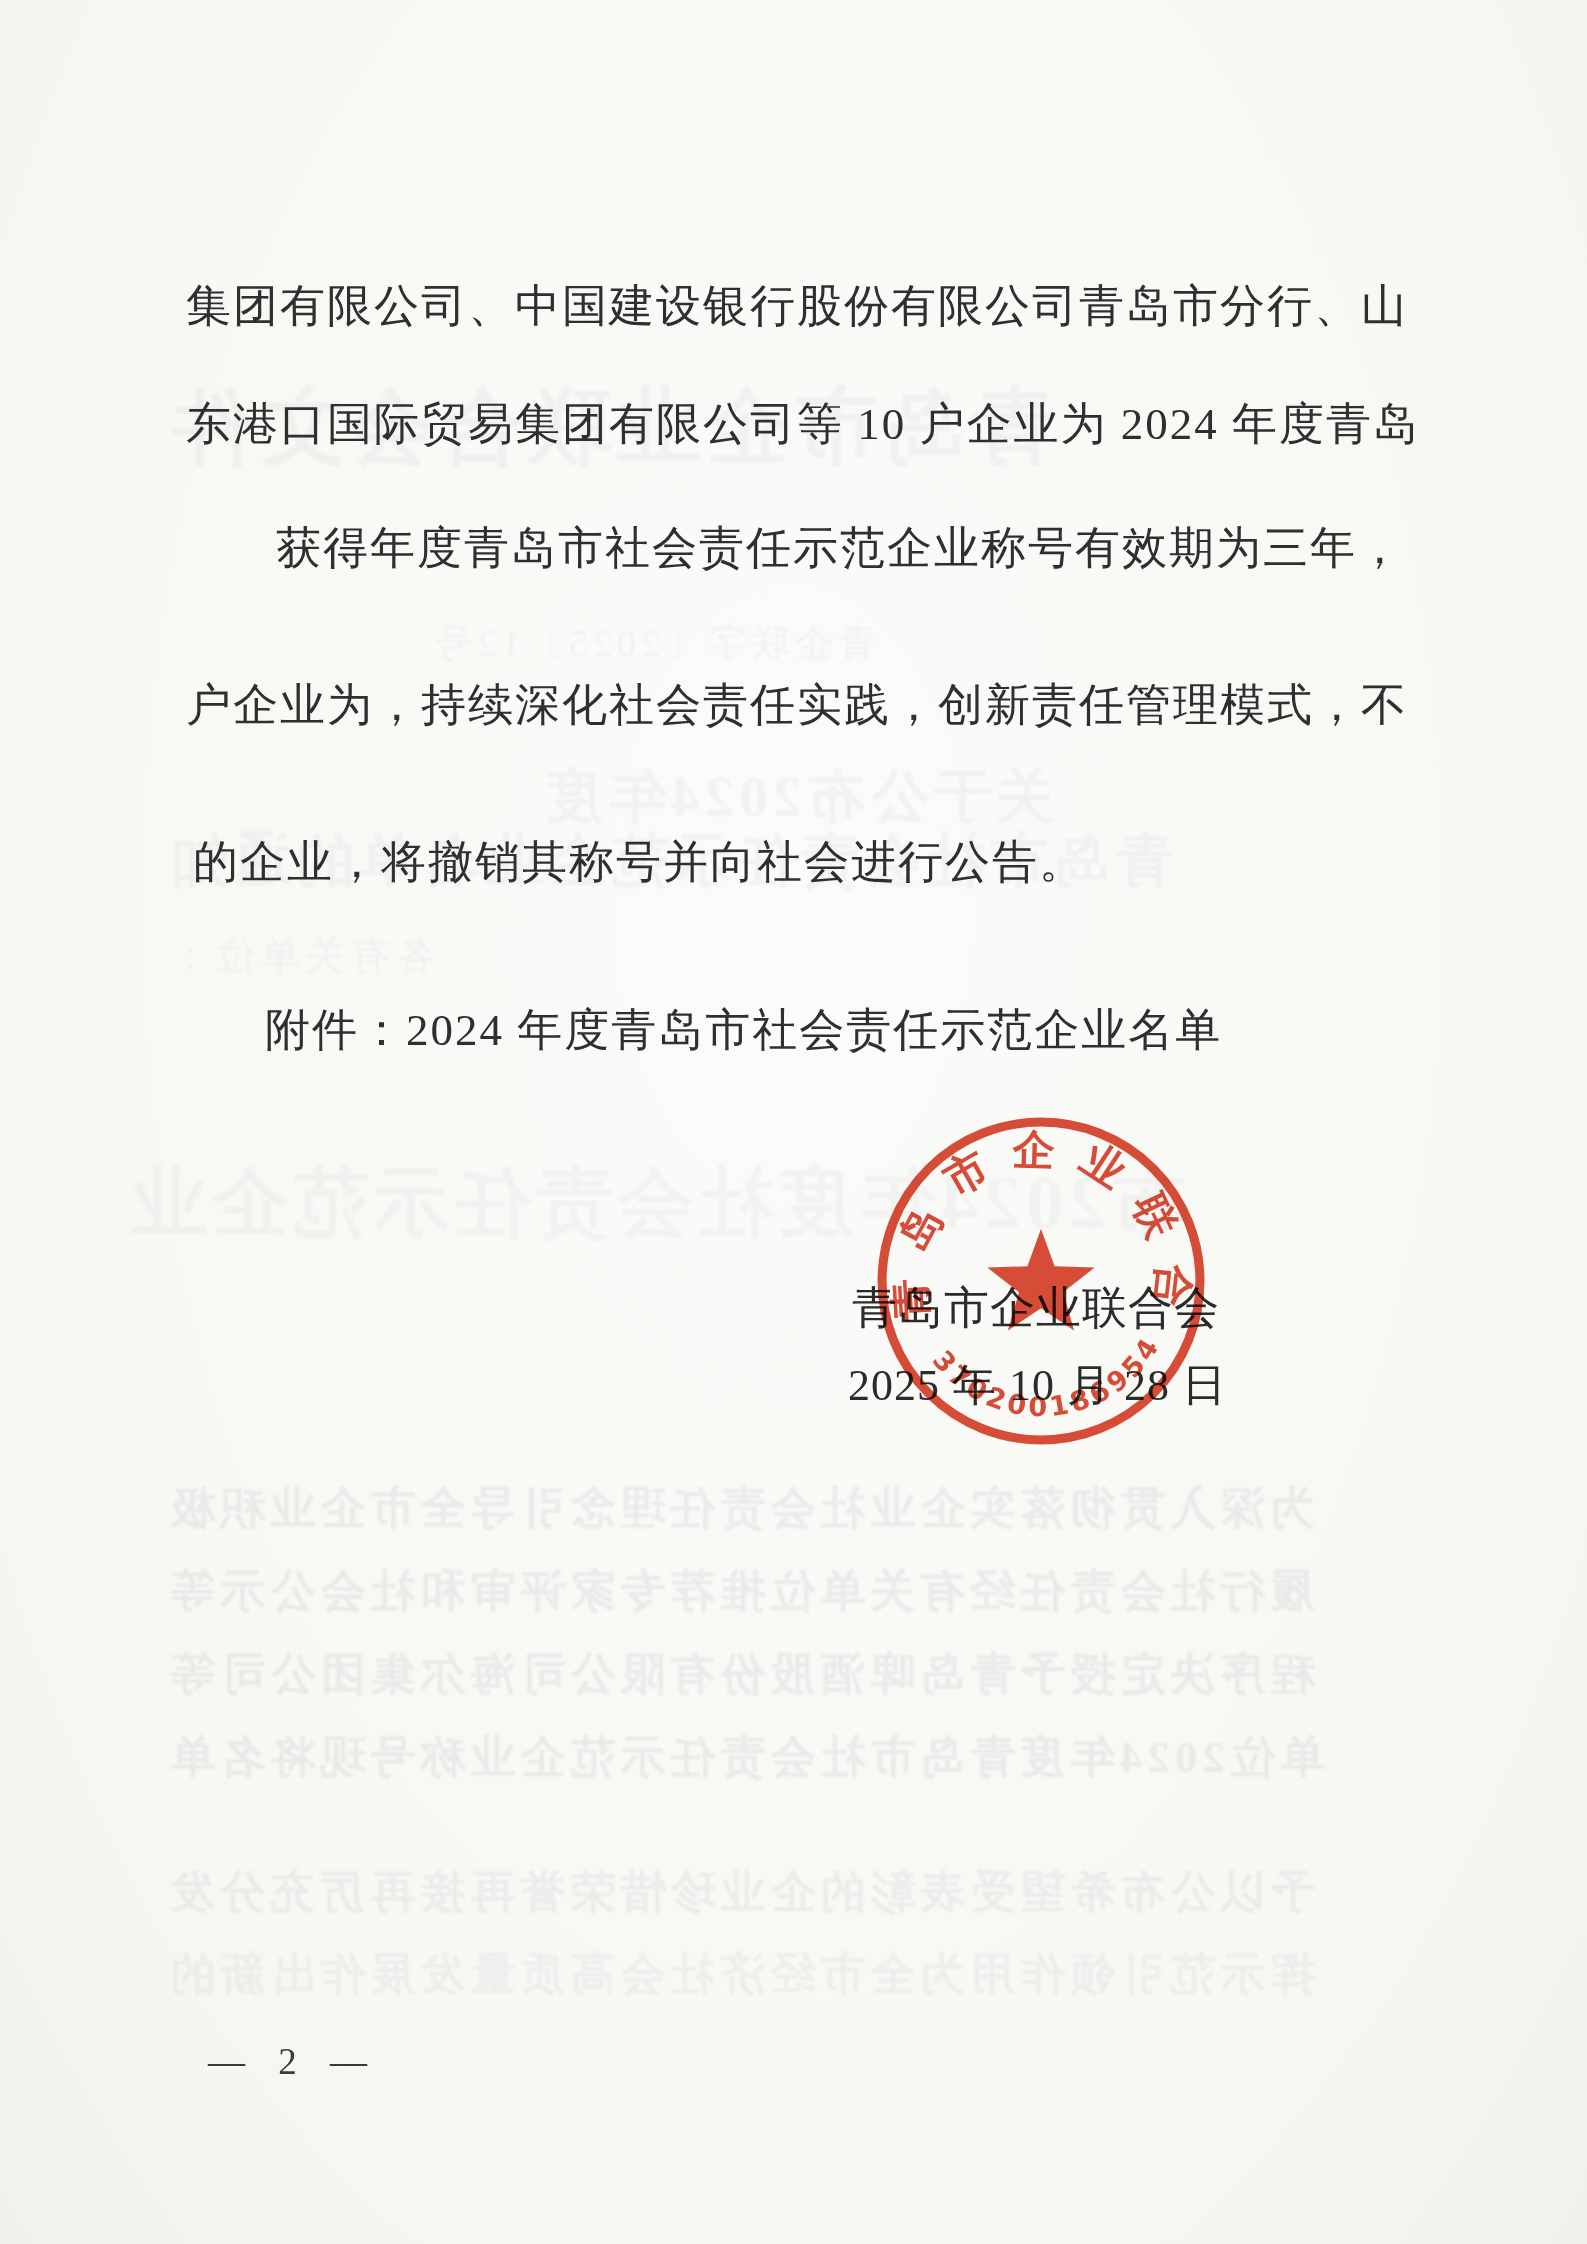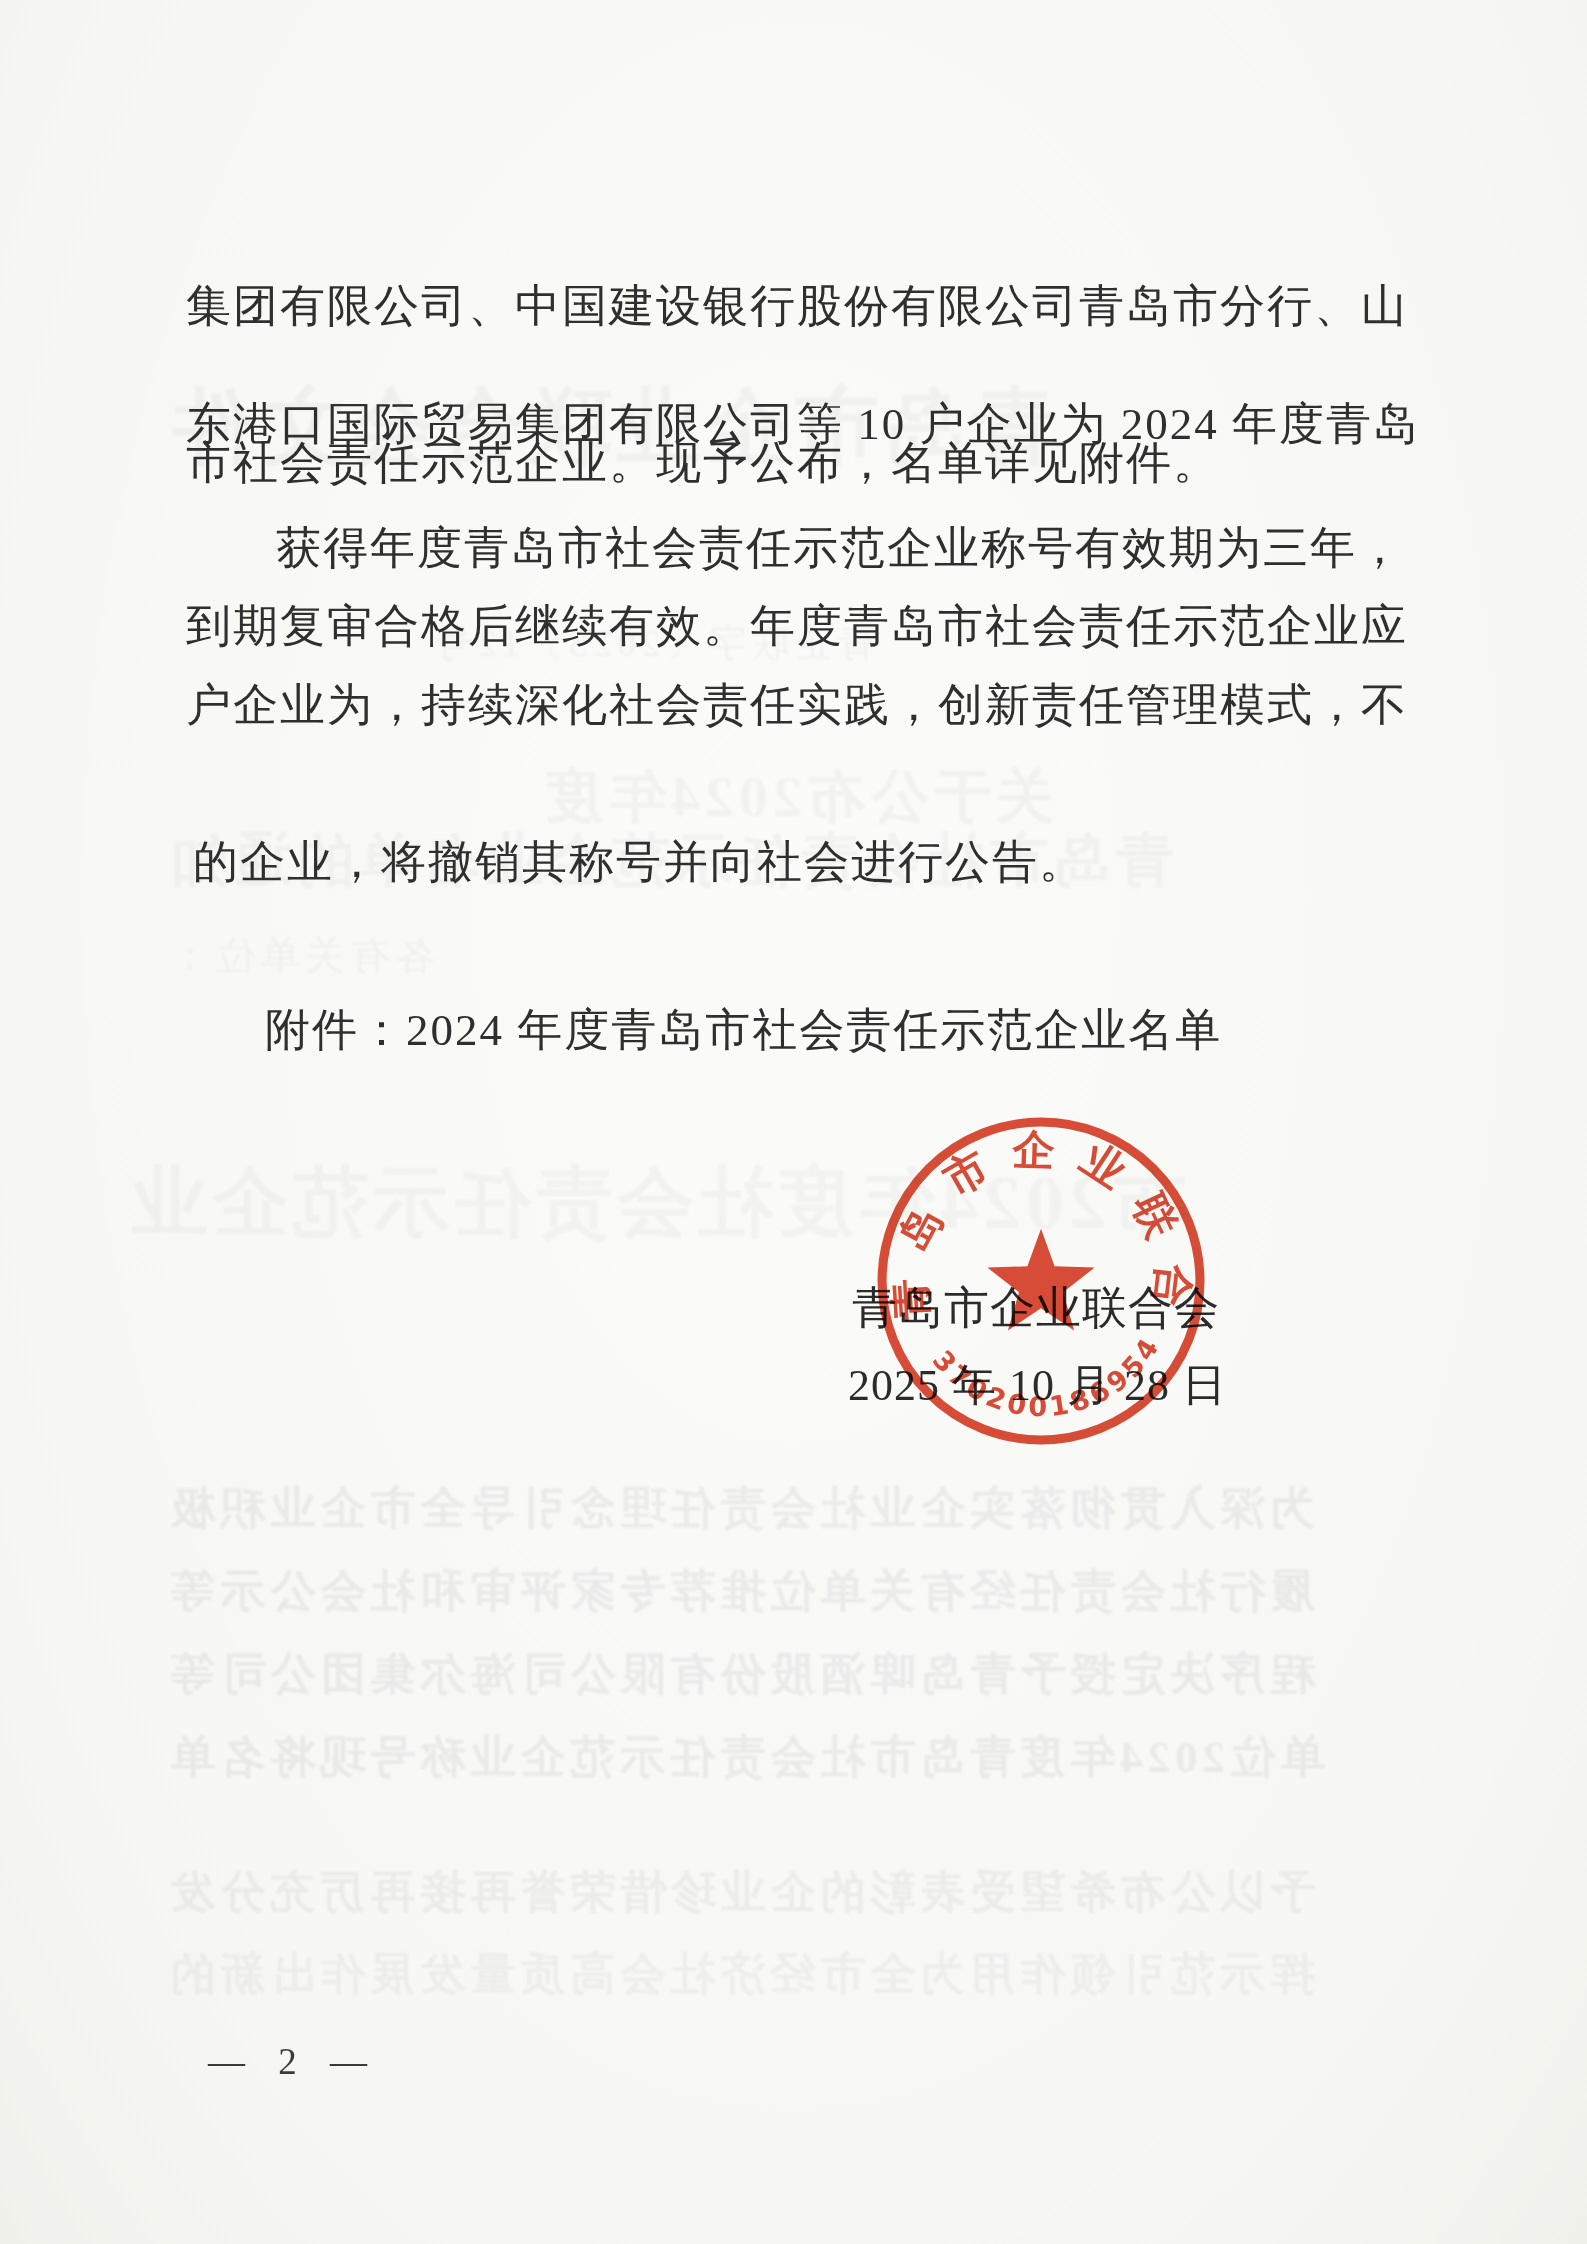--- a/index.html
+++ b/index.html
@@ -77,24 +77,22 @@
   <div class="ghost" style="left:125px;top:1152px;font-size:76px;opacity:.05;">布2024年度社会责任示范企业</div>
   <div class="ghost" style="left:165px;top:1478px;font-size:45px;opacity:.10;">为深入贯彻落实企业社会责任理念引导全市企业积极</div>
   <div class="ghost" style="left:165px;top:1561px;font-size:45px;opacity:.10;">履行社会责任经有关单位推荐专家评审和社会公示等</div>
   <div class="ghost" style="left:165px;top:1644px;font-size:45px;opacity:.10;">程序决定授予青岛啤酒股份有限公司海尔集团公司等</div>
   <div class="ghost" style="left:165px;top:1727px;font-size:45px;opacity:.10;">单位2024年度青岛市社会责任示范企业称号现将名单</div>
   <div class="ghost" style="left:165px;top:1862px;font-size:45px;opacity:.085;">予以公布希望受表彰的企业珍惜荣誉再接再厉充分发</div>
   <div class="ghost" style="left:165px;top:1944px;font-size:45px;opacity:.07;">挥示范引领作用为全市经济社会高质量发展作出新的</div>
 
   <div class="bodyline" style="top:276px;">集团有限公司、中国建设银行股份有限公司青岛市分行、山</div>
   <div class="bodyline" style="top:354px;margin-top:40px;">东港口国际贸易集团有限公司等 10 户企业为 2024 年度青岛</div>
-  <div class="bodyline" style="top:433px;">市社会责任示范企业。现予公布，名单详见附件。</div>
 
   <div class="bodyline indent" style="top:518px;">获得年度青岛市社会责任示范企业称号有效期为三年，</div>
-  <div class="bodyline" style="top:596px;">到期复审合格后继续有效。年度青岛市社会责任示范企业应</div>
   <div class="bodyline" style="top:675px;">户企业为，持续深化社会责任实践，创新责任管理模式，不</div>
   <div class="bodyline" style="top:832px;margin-left:7px;">的企业，将撤销其称号并向社会进行公告。</div>
 
   <div class="attach" style="top:1000px;">附件：2024 年度青岛市社会责任示范企业名单</div>
 
   <div class="sig" style="left:852px;top:1278px;">青岛市企业联合会</div>
   <div class="sig" style="left:848px;top:1356px;font-size:44px;">2025 年 10 月 28 日</div>
 
   <svg id="stamp" viewBox="0 0 336 336" aria-hidden="true">
     <defs>

